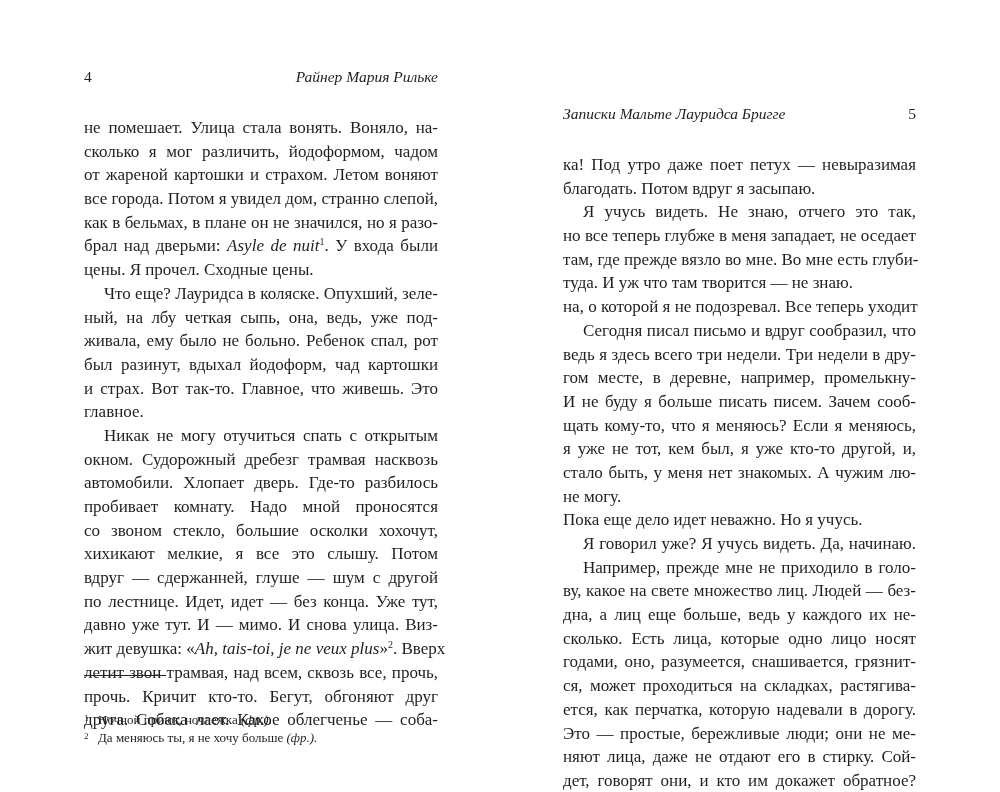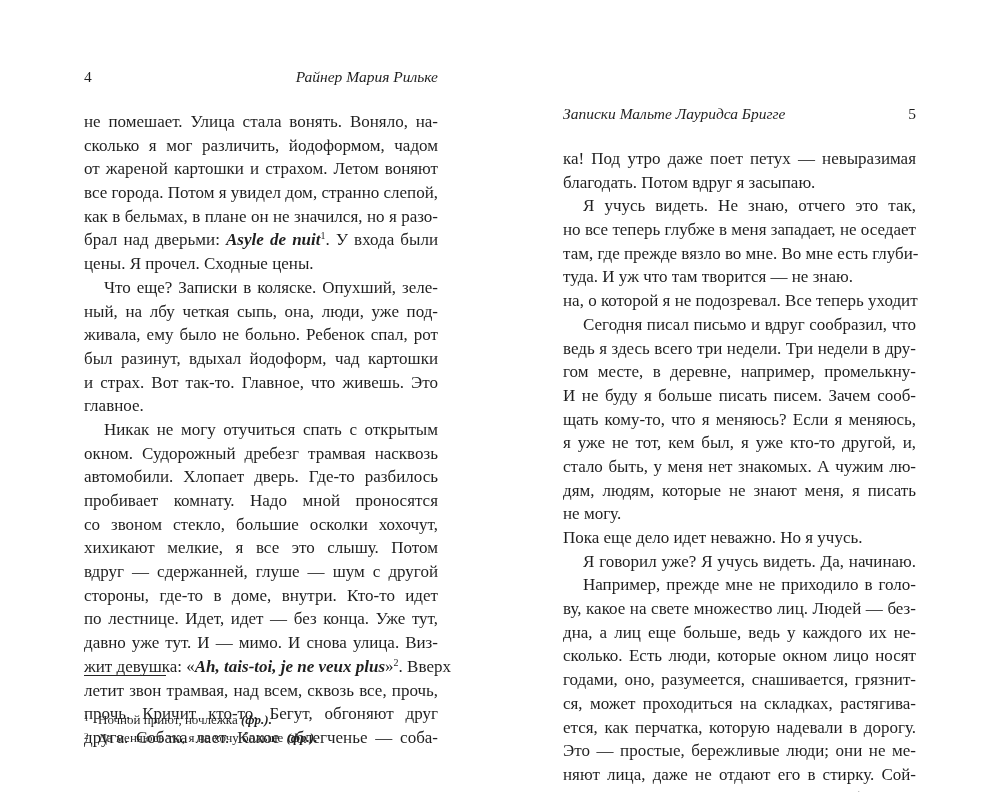--- a/index.html
+++ b/index.html
@@ -9,25 +9,25 @@
   .page-left { left: 84px; width: 354px; }
   .page-right { left: 563px; width: 353px; margin-top: 37px; }
   .running-head { position: absolute; top: 66px; left: 0; right: 0; height: 22px;
                   font-size: 15.5px; line-height: 22px; }
   .folio { position: absolute; top: 0; font-style: normal; }
   .page-left .folio { left: 0; }
   .page-right .folio { right: 0; }
   .head-title { position: absolute; top: 0; font-style: italic; }
   .page-left .head-title { right: 0; }
   .page-right .head-title { left: 0; }
-  .body-text { position: absolute; top: 110px; left: 0; right: 0; font-size: 17px; line-height: 23.7px; }
+  .body-text { position: absolute; top: 116px; left: 0; right: 0; font-size: 17px; line-height: 23.7px; }
   .line { display: block; white-space: nowrap; text-align: justify; text-align-last: justify; height: 23.7px; }
   .line.last { text-align-last: left; }
   .line.indent { text-indent: 20px; }
-  .it { font-style: italic; font-weight: bold; }
+  .it { font-style: italic; }
   sup { font-size: 10px; line-height: 0; vertical-align: 6px; }
   .fn-rule { position: absolute; top: 675px; left: 0; width: 82px; height: 0; border-top: 1.4px solid #222; }
   .footnotes { position: absolute; top: 710px; left: 0; right: 0; font-size: 13px; line-height: 16px; }
   .fn { display: block; white-space: nowrap; }
   .fn-num { display: inline-block; width: 14px; font-size: 9px; vertical-align: 3px; }
 </style>
 </head>
 <body>
 
 <div class="page page-left">
@@ -36,34 +36,33 @@
     <span class="head-title">Райнер Мария Рильке</span>
   </div>
   <div class="body-text" id="left-body">
       <span class="line">не помешает. Улица стала вонять. Воняло, на-</span>
       <span class="line">сколько я мог различить, йодоформом, чадом</span>
       <span class="line">от жареной картошки и страхом. Летом воняют</span>
       <span class="line">все города. Потом я увидел дом, странно слепой,</span>
       <span class="line">как в бельмах, в плане он не значился, но я разо-</span>
       <span class="line"><span>брал над дверьми: </span><span class="it">Asyle de nuit</span><sup>1</sup><span>. У входа были</span></span>
       <span class="line last">цены. Я прочел. Сходные цены.</span>
-      <span class="line indent">Что еще? Записки в коляске. Опухший, зеле-</span>
-      <span class="line">ный, на лбу четкая сыпь, она, люди, уже под-</span>
+      <span class="line indent">Что еще? Лауридса в коляске. Опухший, зеле-</span>
+      <span class="line">ный, на лбу четкая сыпь, она, ведь, уже под-</span>
       <span class="line">живала, ему было не больно. Ребенок спал, рот</span>
       <span class="line">был разинут, вдыхал йодоформ, чад картошки</span>
       <span class="line">и страх. Вот так-то. Главное, что живешь. Это</span>
       <span class="line last">главное.</span>
       <span class="line indent">Никак не могу отучиться спать с открытым</span>
       <span class="line">окном. Судорожный дребезг трамвая насквозь</span>
       <span class="line">автомобили. Хлопает дверь. Где-то разбилось</span>
       <span class="line">пробивает комнату. Надо мной проносятся</span>
       <span class="line">со звоном стекло, большие осколки хохочут,</span>
       <span class="line">хихикают мелкие, я все это слышу. Потом</span>
       <span class="line">вдруг — сдержанней, глуше — шум с другой</span>
-      <span class="line">стороны, где-то в доме, внутри. Кто-то идет</span>
       <span class="line">по лестнице. Идет, идет — без конца. Уже тут,</span>
       <span class="line">давно уже тут. И — мимо. И снова улица. Виз-</span>
       <span class="line"><span>жит девушка: «</span><span class="it">Ah, tais-toi, je ne veux plus</span><span>»</span><sup>2</sup><span>. Вверх</span></span>
       <span class="line">летит звон трамвая, над всем, сквозь все, прочь,</span>
       <span class="line">прочь. Кричит кто-то. Бегут, обгоняют друг</span>
       <span class="line">друга. Собака лает. Какое облегченье — соба-</span>
     </div>
   <div class="fn-rule"></div>
   <div class="footnotes" id="left-fn">
       <span class="fn"><span class="fn-num">1</span><span>Ночной приют, ночлежка </span><span class="it">(фр.).</span></span>
@@ -84,28 +83,27 @@
       <span class="line">там, где прежде вязло во мне. Во мне есть глуби-</span>
       <span class="line last">туда. И уж что там творится — не знаю.</span>
       <span class="line">на, о которой я не подозревал. Все теперь уходит</span>
       <span class="line indent">Сегодня писал письмо и вдруг сообразил, что</span>
       <span class="line">ведь я здесь всего три недели. Три недели в дру-</span>
       <span class="line">гом месте, в деревне, например, промелькну-</span>
       <span class="line">И не буду я больше писать писем. Зачем сооб-</span>
       <span class="line">щать кому-то, что я меняюсь? Если я меняюсь,</span>
       <span class="line">я уже не тот, кем был, я уже кто-то другой, и,</span>
       <span class="line">стало быть, у меня нет знакомых. А чужим лю-</span>
-      <span class="line">дям, людям, которые не знают меня, я писать</span>
       <span class="line last">не могу.</span>
       <span class="line last">Пока еще дело идет неважно. Но я учусь.</span>
       <span class="line indent">Я говорил уже? Я учусь видеть. Да, начинаю.</span>
       <span class="line indent">Например, прежде мне не приходило в голо-</span>
       <span class="line">ву, какое на свете множество лиц. Людей — без-</span>
       <span class="line">дна, а лиц еще больше, ведь у каждого их не-</span>
-      <span class="line">сколько. Есть люди, которые окном лицо носят</span>
+      <span class="line">сколько. Есть лица, которые одно лицо носят</span>
       <span class="line">годами, оно, разумеется, снашивается, грязнит-</span>
       <span class="line">ся, может проходиться на складках, растягива-</span>
       <span class="line">ется, как перчатка, которую надевали в дорогу.</span>
       <span class="line">Это — простые, бережливые люди; они не ме-</span>
       <span class="line">няют лица, даже не отдают его в стирку. Сой-</span>
       <span class="line">дет, говорят они, и кто им докажет обратное?</span>
     </div>
 </div>
 
 </body></html>

